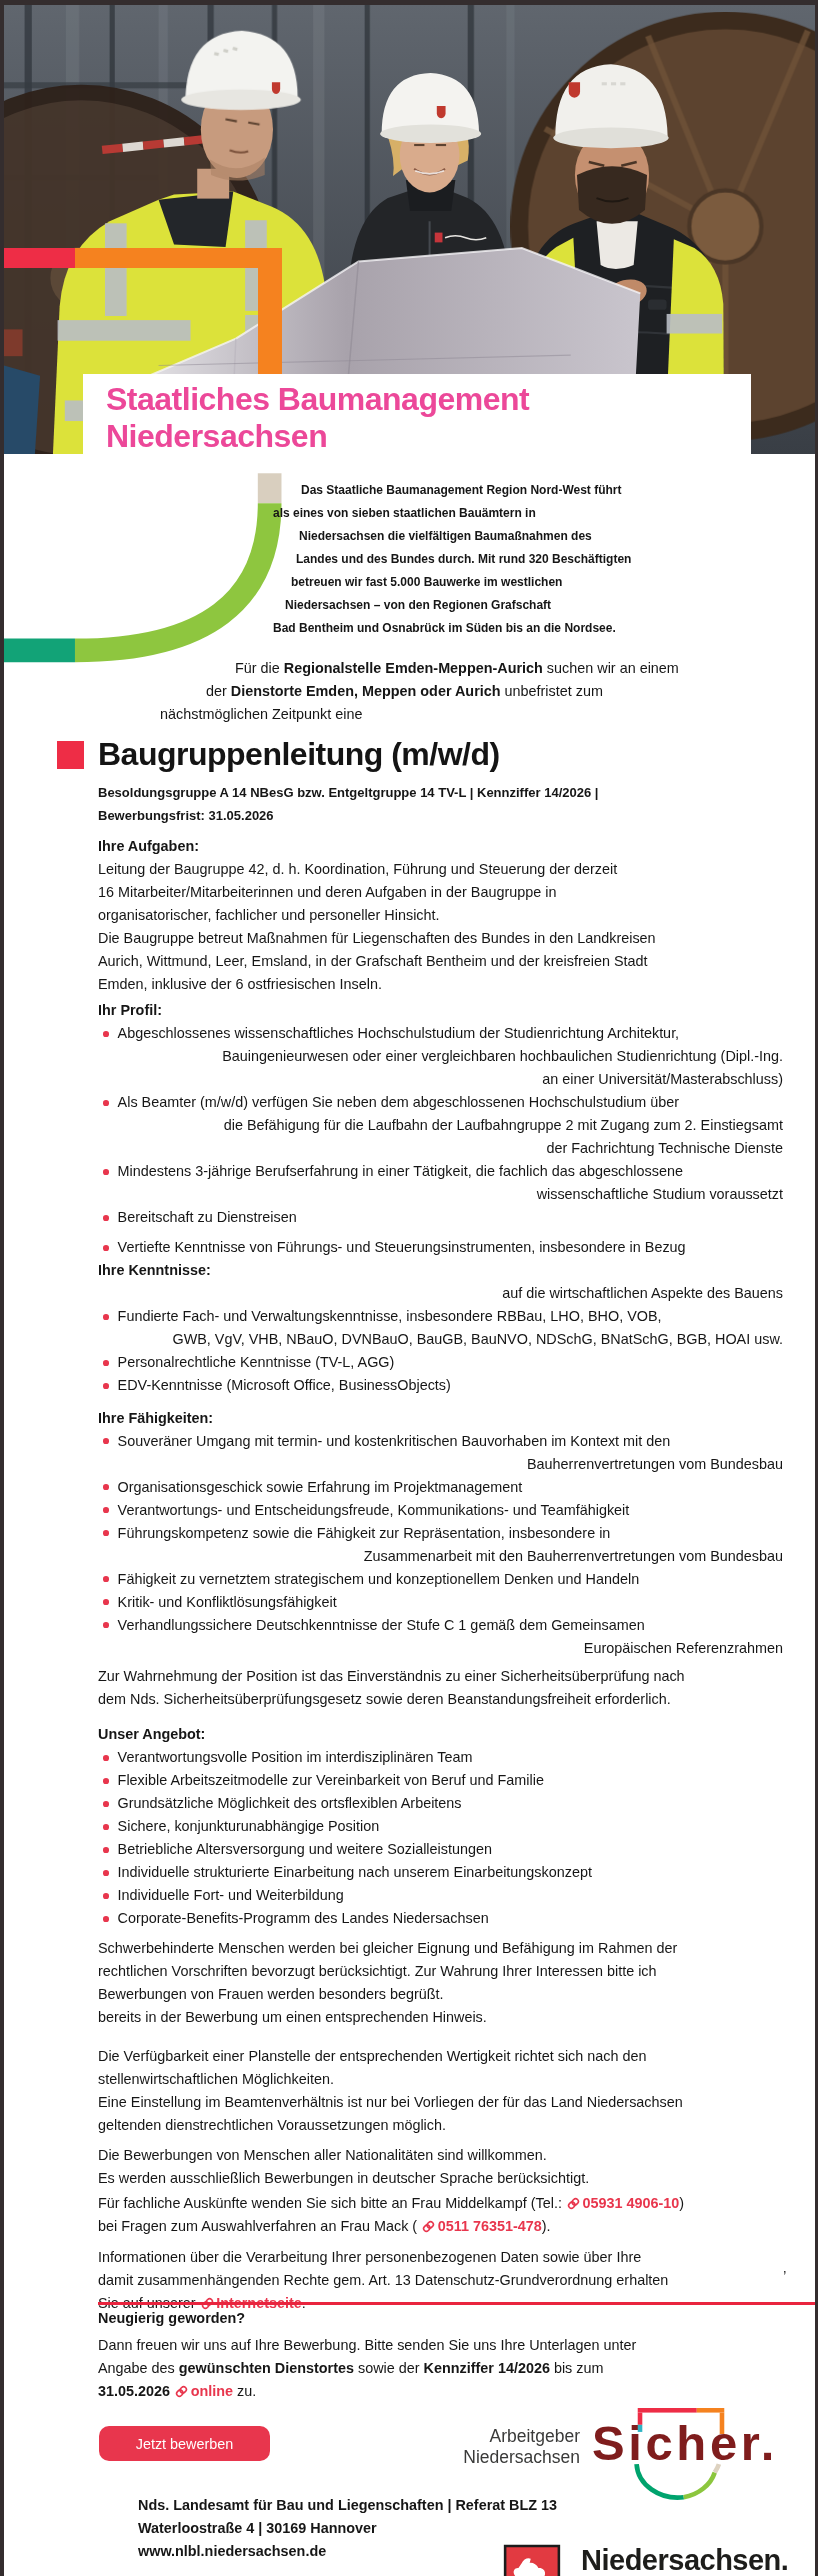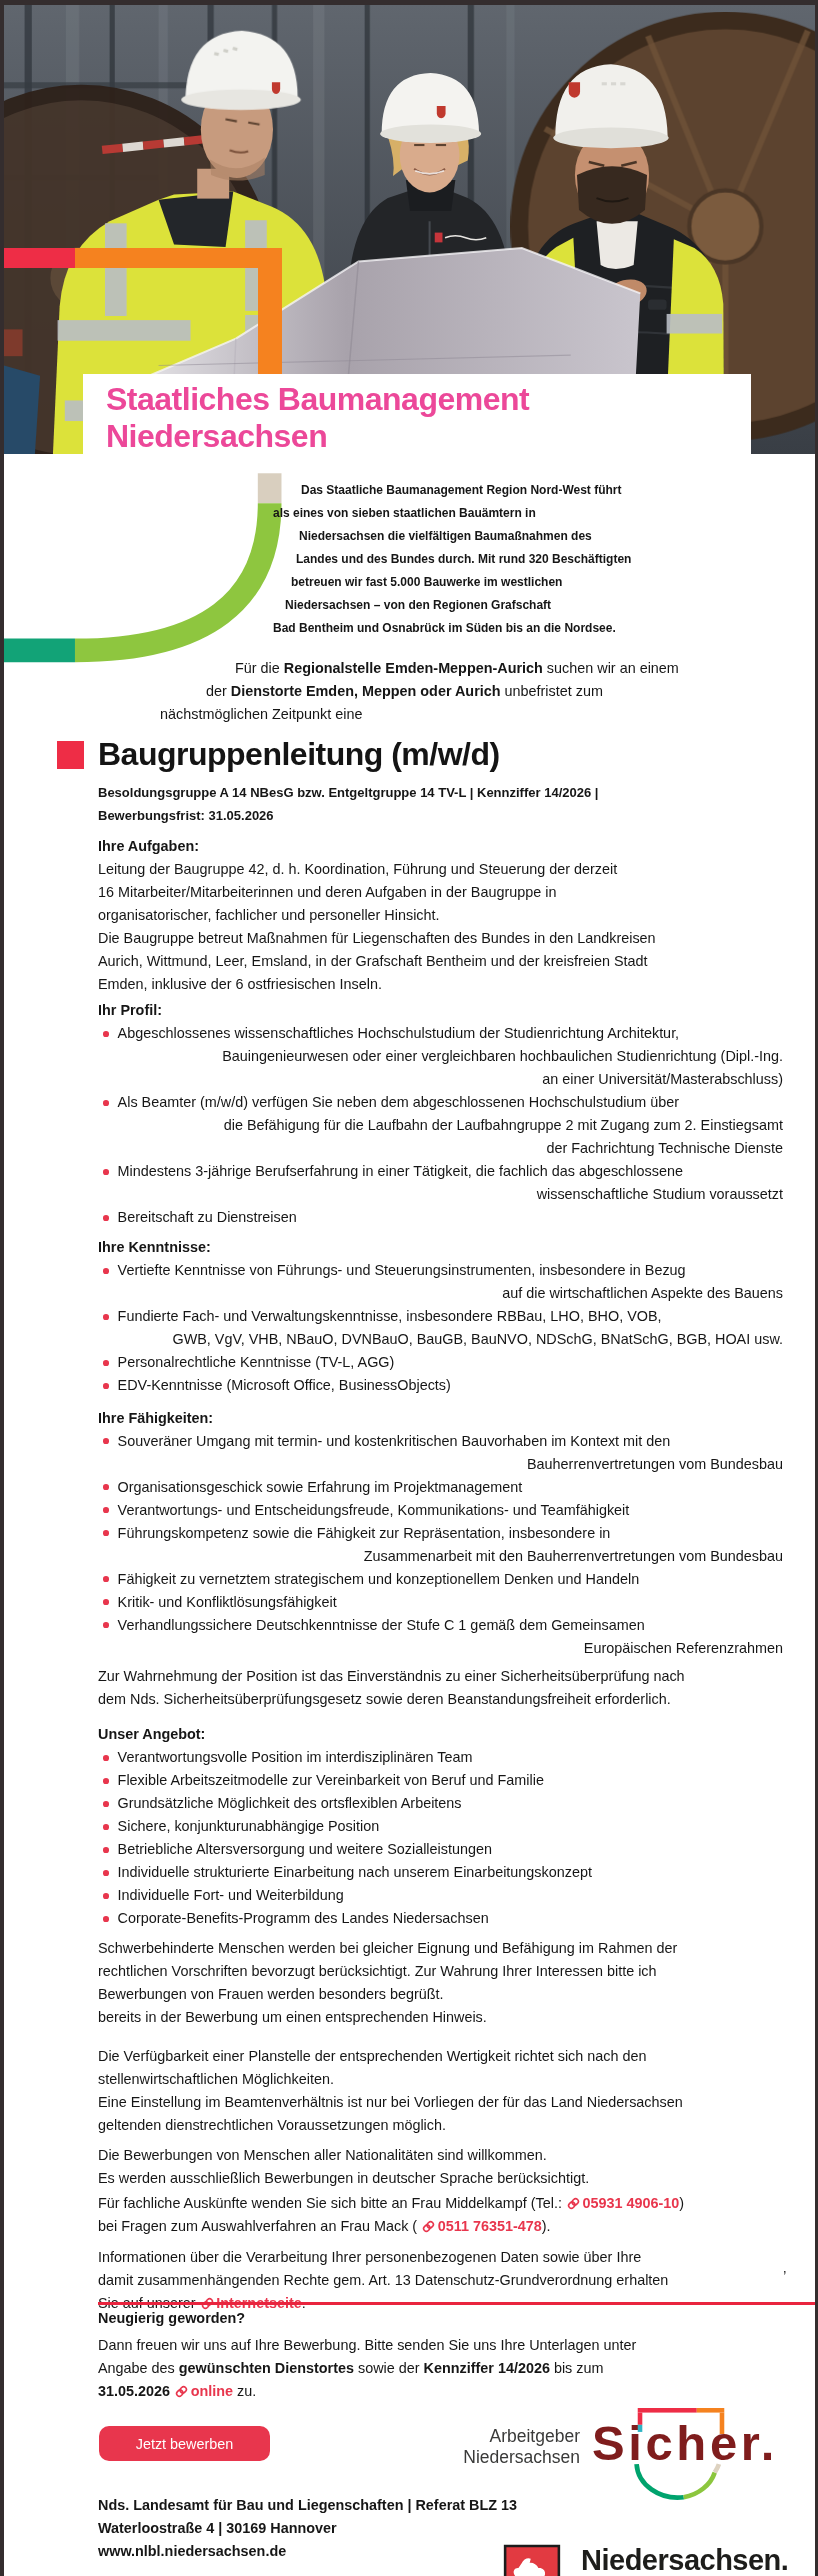--- a/index.html
+++ b/index.html
@@ -49,21 +49,21 @@
             cursor:pointer;}
   
   #arbeitgeber{position:absolute;left:425px;top:2426px;width:155px;text-align:right;
                font-size:17.5px;line-height:20.6px;color:#3a3a39;}
   #sicher-text{position:absolute;left:592px;top:2417px;font-size:49px;line-height:52px;
                font-weight:700;letter-spacing:3.6px;color:#7f1d1d;}
   #sicher-bracket{position:absolute;left:637px;top:2408px;z-index:8;}
   #sicher-arc{position:absolute;left:634px;top:2463px;}
   
   #footer{position:absolute;left:98px;top:2494px;font-size:14.4px;font-weight:bold;}
-  #footer .fline{line-height:23px;white-space:nowrap;}
+  #footer .fline{line-height:23px;white-space:nowrap;margin-left:40px;}
   #wappen{position:absolute;left:502px;top:2544px;}
   #nds-logo{position:absolute;left:581px;top:2545px;color:#1d1d1b;}
   #nds-logo .l1{font-size:29px;font-weight:bold;line-height:31px;letter-spacing:-0.5px;}
 </style>
 </head>
 <body>
 
 <div id="page">
 
   <svg id="hero" viewBox="0 0 1574 872" preserveAspectRatio="none">
@@ -286,22 +286,22 @@
       <div class="line bullet"><span class="dot"></span><span>Abgeschlossenes wissenschaftliches Hochschulstudium der Studienrichtung Architektur,</span></div>
       <div class="line bcont"><span>Bauingenieurwesen oder einer vergleichbaren hochbaulichen Studienrichtung (Dipl.-Ing.</span></div>
       <div class="line bcont"><span>an einer Universität/Masterabschluss)</span></div>
       <div class="line bullet"><span class="dot"></span><span>Als Beamter (m/w/d) verfügen Sie neben dem abgeschlossenen Hochschulstudium über</span></div>
       <div class="line bcont"><span>die Befähigung für die Laufbahn der Laufbahngruppe 2 mit Zugang zum 2. Einstiegsamt</span></div>
       <div class="line bcont"><span>der Fachrichtung Technische Dienste</span></div>
       <div class="line bullet"><span class="dot"></span><span>Mindestens 3-jährige Berufserfahrung in einer Tätigkeit, die fachlich das abgeschlossene</span></div>
       <div class="line bcont"><span>wissenschaftliche Studium voraussetzt</span></div>
       <div class="line bullet"><span class="dot"></span><span>Bereitschaft zu Dienstreisen</span></div>
       <div style="height: 7.2px;"></div>
+      <div class="line bullet"><span class="dot"></span><span>Vertiefte Kenntnisse von Führungs- und Steuerungsinstrumenten, insbesondere in Bezug</span></div>
       <div class="line sec-h"><span>Ihre Kenntnisse:</span></div>
-      <div class="line bullet"><span class="dot"></span><span>Vertiefte Kenntnisse von Führungs- und Steuerungsinstrumenten, insbesondere in Bezug</span></div>
       <div class="line bcont"><span>auf die wirtschaftlichen Aspekte des Bauens</span></div>
       <div class="line bullet"><span class="dot"></span><span>Fundierte Fach- und Verwaltungskenntnisse, insbesondere RBBau, LHO, BHO, VOB,</span></div>
       <div class="line bcont"><span>GWB, VgV, VHB, NBauO, DVNBauO, BauGB, BauNVO, NDSchG, BNatSchG, BGB, HOAI usw.</span></div>
       <div class="line bullet"><span class="dot"></span><span>Personalrechtliche Kenntnisse (TV-L, AGG)</span></div>
       <div class="line bullet"><span class="dot"></span><span>EDV-Kenntnisse (Microsoft Office, BusinessObjects)</span></div>
       <div style="height: 9.3px;"></div>
       <div class="line sec-h"><span>Ihre Fähigkeiten:</span></div>
       <div class="line bullet"><span class="dot"></span><span>Souveräner Umgang mit termin- und kostenkritischen Bauvorhaben im Kontext mit den</span></div>
       <div class="line bcont"><span>Bauherrenvertretungen vom Bundesbau</span></div>
       <div class="line bullet"><span class="dot"></span><span>Organisationsgeschick sowie Erfahrung im Projektmanagement</span></div>

